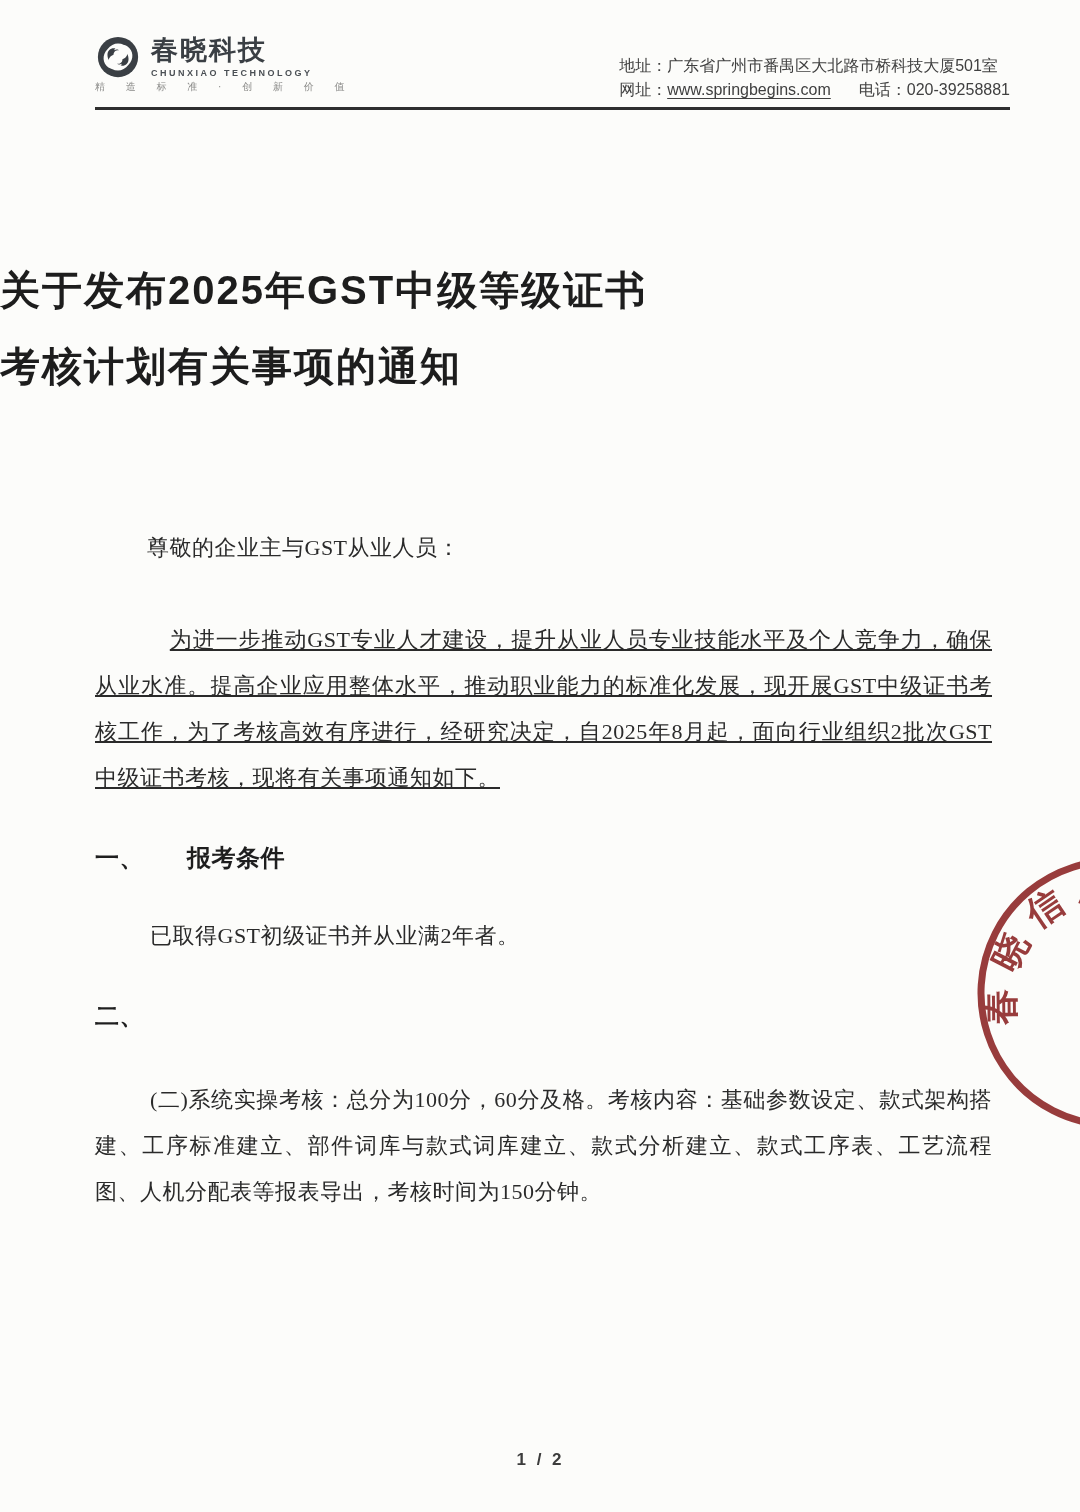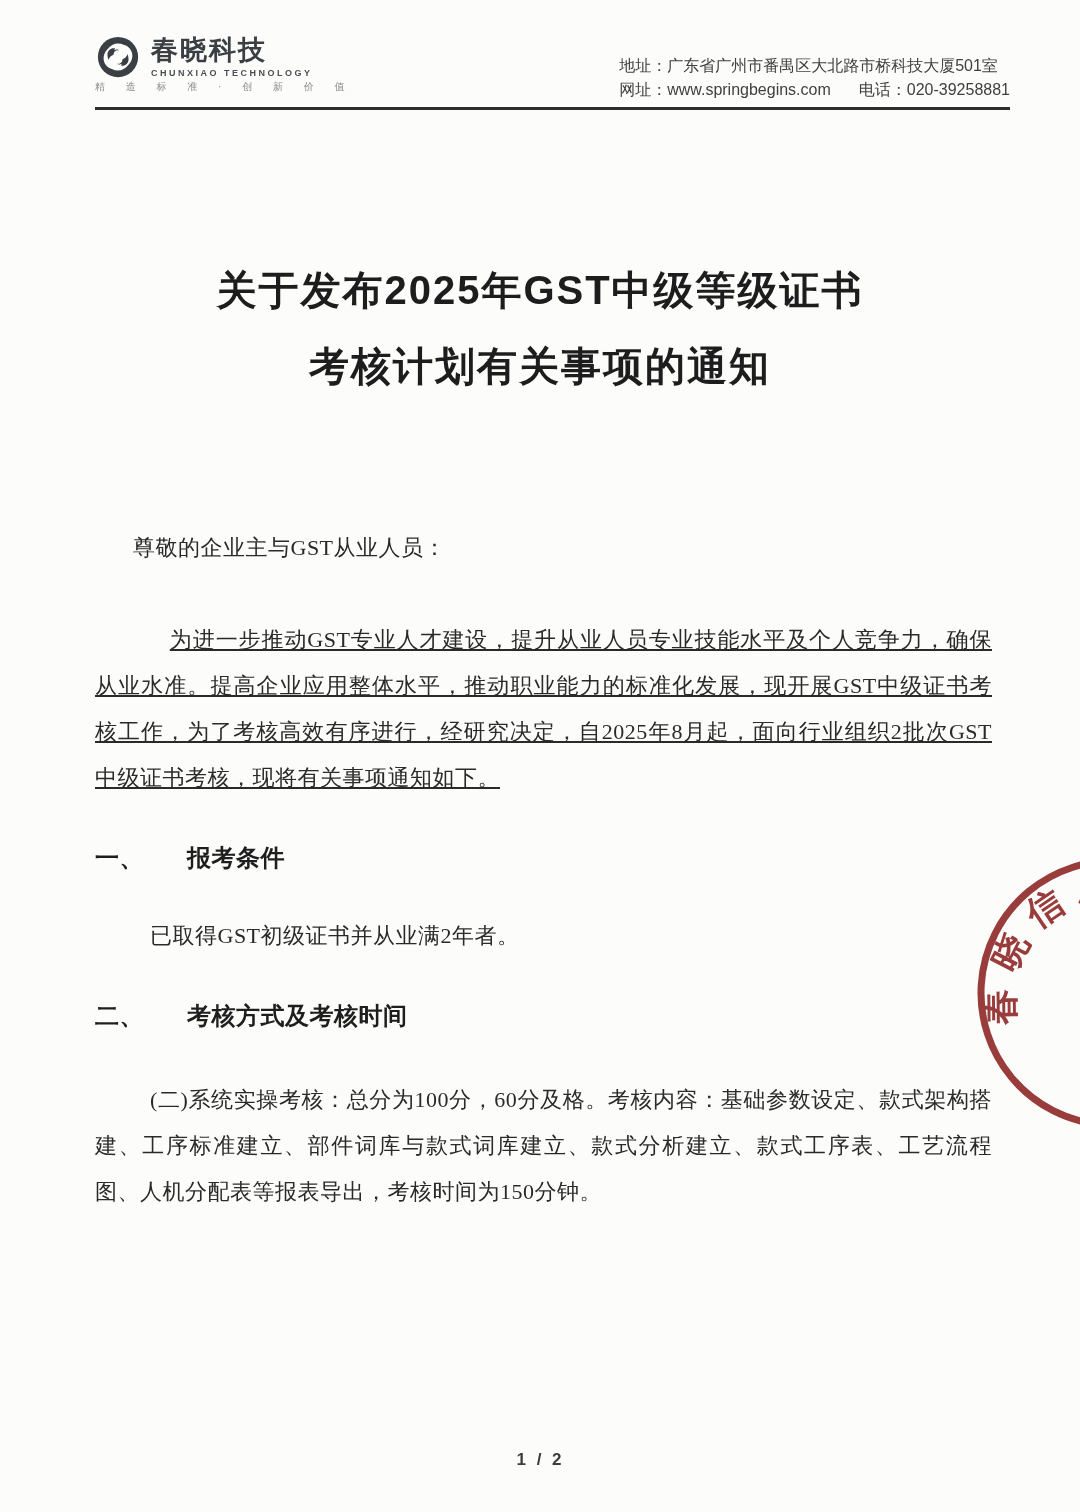--- a/index.html
+++ b/index.html
@@ -40,42 +40,41 @@
   .logo-slogan {
     font-family: "Liberation Sans", "DejaVu Sans", sans-serif;
     font-size: 10px; color: #8a8a88; letter-spacing: 9px; 
   }
   .contact {
     font-family: "Liberation Sans", "DejaVu Sans", sans-serif;
     font-size: 16px; color: #404040; line-height: 24px; margin-top: 20px;
     text-align: left;
   }
   .contact .row2 { display: flex; gap: 28px; }
-  .contact .site { text-underline-offset: 3px; }
+  .contact .site { text-decoration: underline; text-underline-offset: 3px; }
   
   .doc-title {
     margin-top: 252px;
-    text-align: center;
     font-family: "Liberation Sans", "DejaVu Sans", sans-serif;
     font-weight: bold;
     font-size: 40px;
     color: #1d1d1d;
     line-height: 76px;
     letter-spacing: 2px;
   }
   
   .body-area {
     position: absolute;
     left: 95px; right: 88px; top: 525px;
     font-size: 22px;
     line-height: 46px;
     color: #2a2a2a;
     letter-spacing: 0.5px;
   }
-  .greeting { margin-left: 38px; }
+  .greeting { margin-left: 52px; }
   .intro {
     margin-top: 46px;
     text-indent: 3.4em;
     text-align: justify;
     text-decoration: underline;
   }
   .sect-head {
     display: flex;
     align-items: baseline;
     font-family: "Liberation Sans", "DejaVu Sans", sans-serif;
@@ -148,21 +147,20 @@
     <p class="intro">为进一步推动GST专业人才建设，提升从业人员专业技能水平及个人竞争力，确保从业水准。提高企业应用整体水平，推动职业能力的标准化发展，现开展GST中级证书考核工作，为了考核高效有序进行，经研究决定，自2025年8月起，面向行业组织2批次GST中级证书考核，现将有关事项通知如下。</p>
 
     <div class="sect-head">
       <span class="sect-num">一、</span>
       <span>报考条件</span>
     </div>
     <div class="cond-line">已取得GST初级证书并从业满2年者。</div>
 
     <div class="sect-head">
       <span class="sect-num">二、</span>
-      <span>考核方式及考核时间</span>
     </div>
 
     <div class="sect2-block">
       <p>(二)系统实操考核：总分为100分，60分及格。考核内容：基础参数设定、款式架构搭建、工序标准建立、部件词库与款式词库建立、款式分析建立、款式工序表、工艺流程图、人机分配表等报表导出，考核时间为150分钟。</p>
     </div>
   </div>
 
   <svg class="stamp" viewBox="-170 -170 340 340">
     <g transform="rotate(-18)">
       <circle cx="0" cy="0" r="132" fill="none" stroke="#8b2222" stroke-width="7"></circle>

